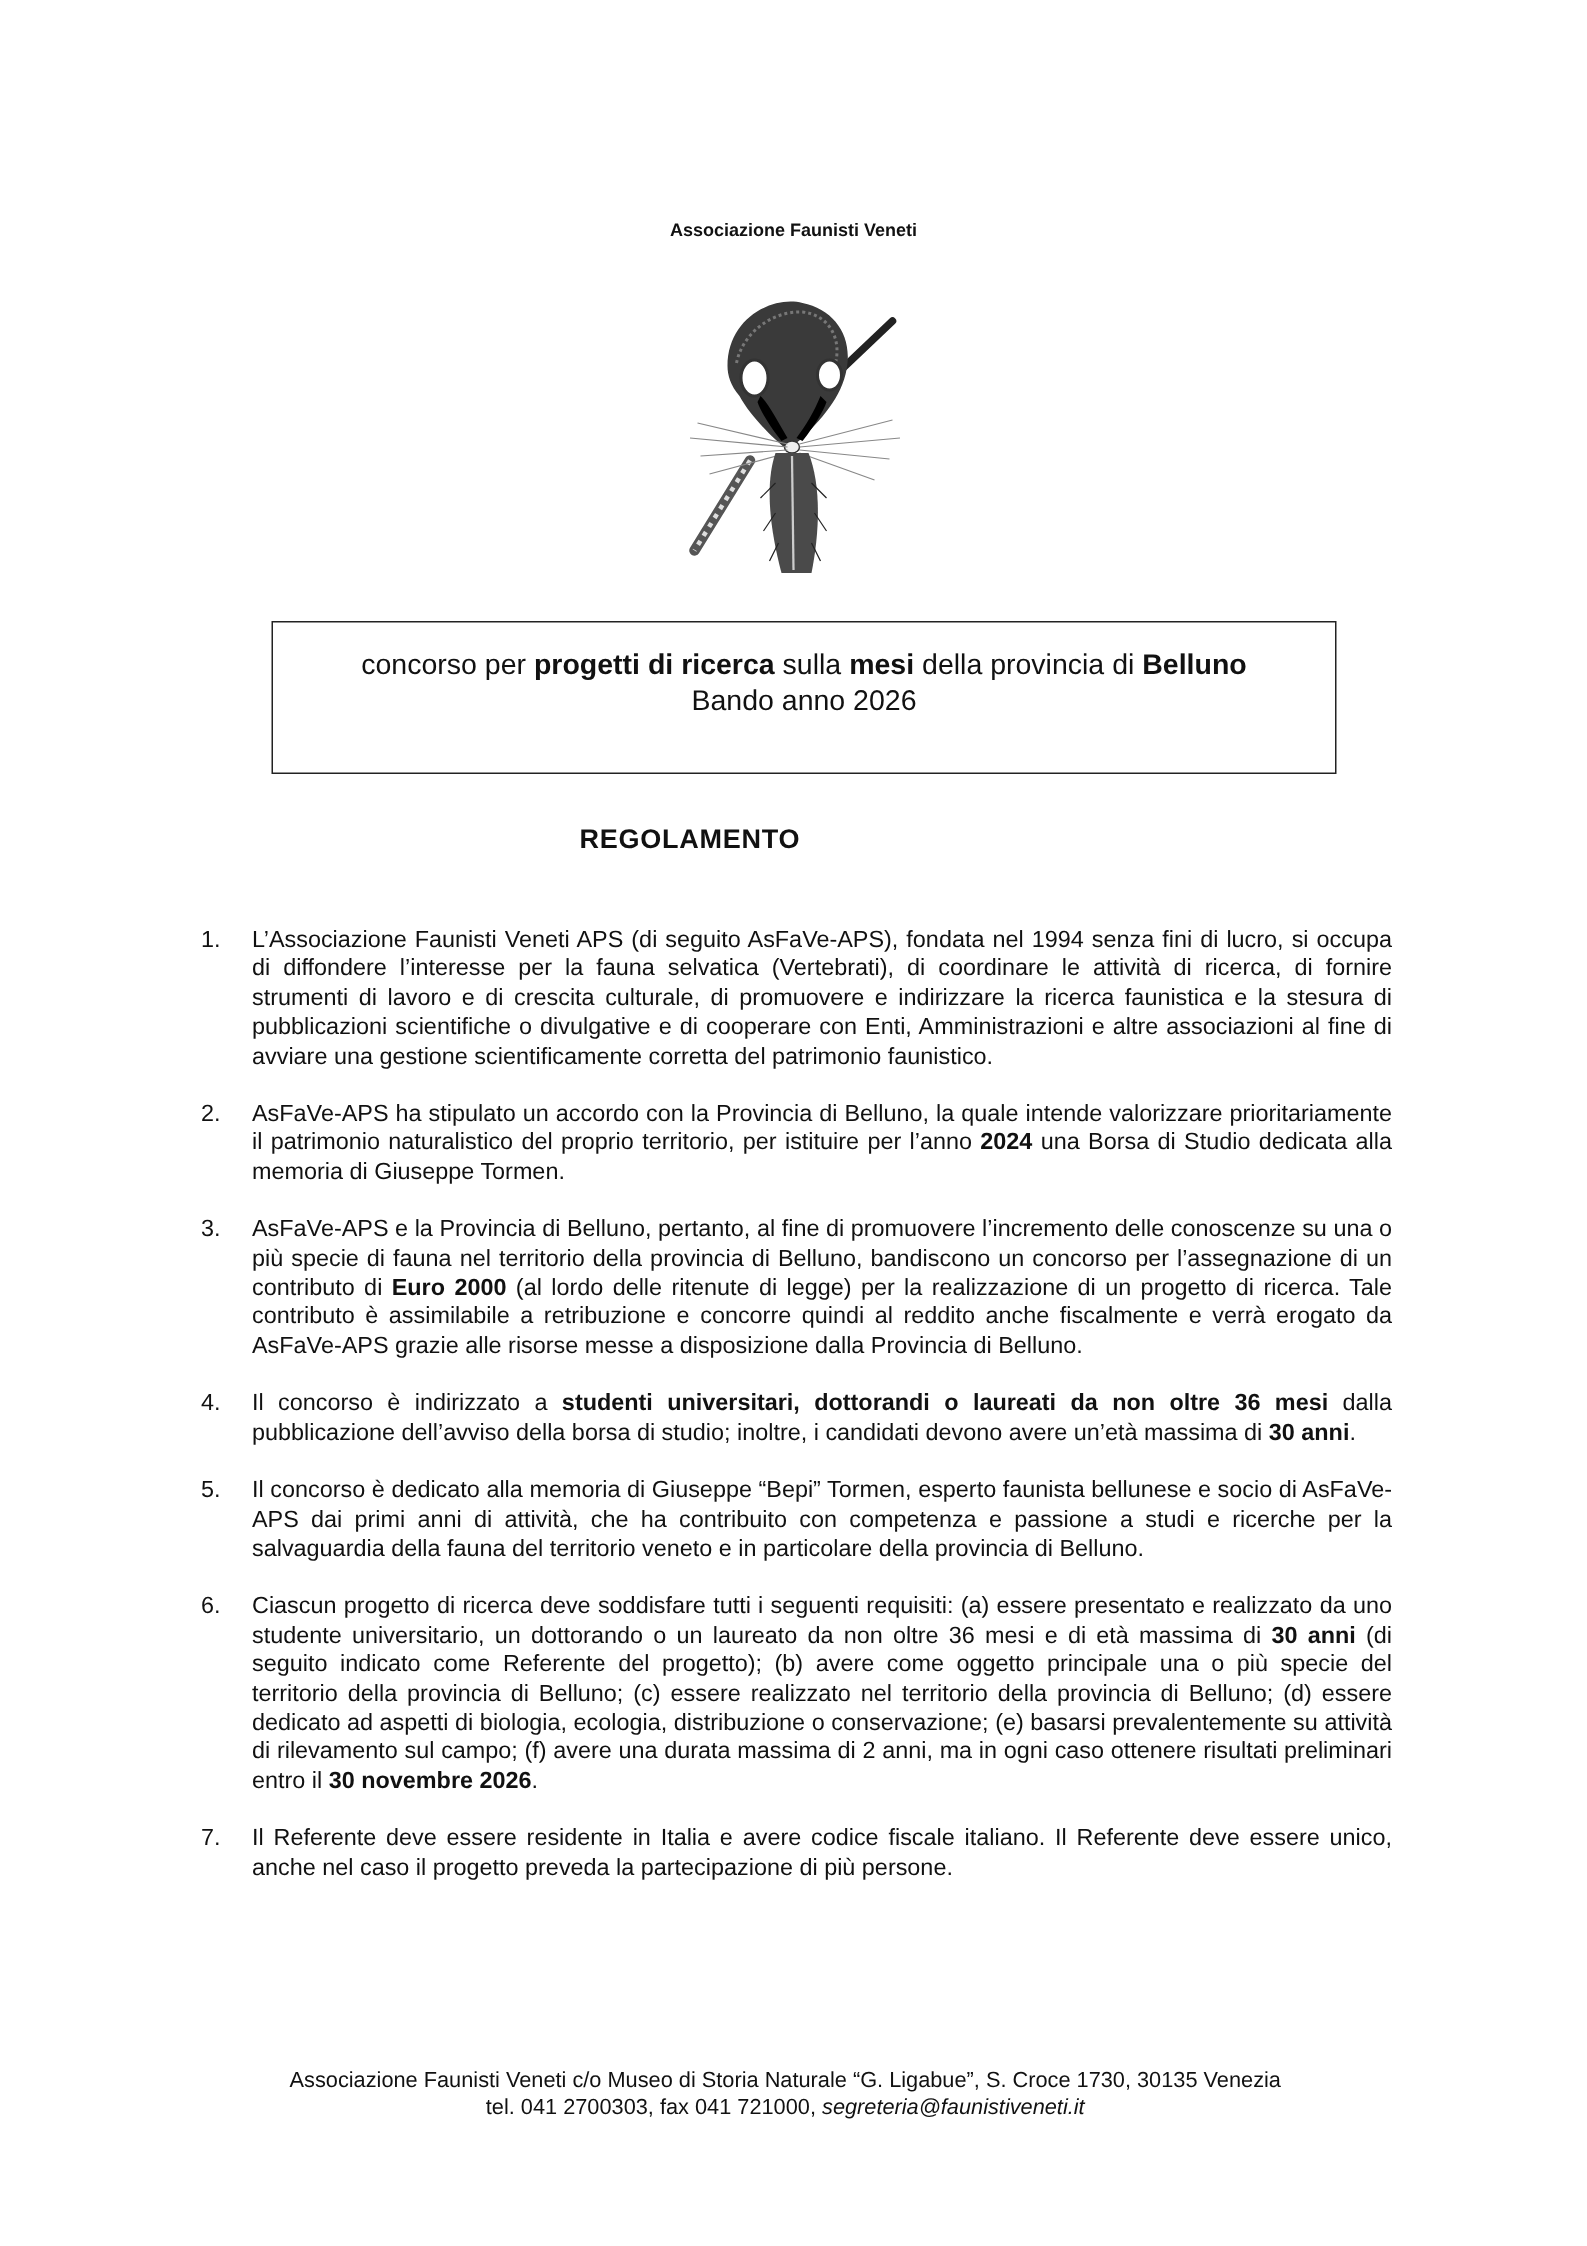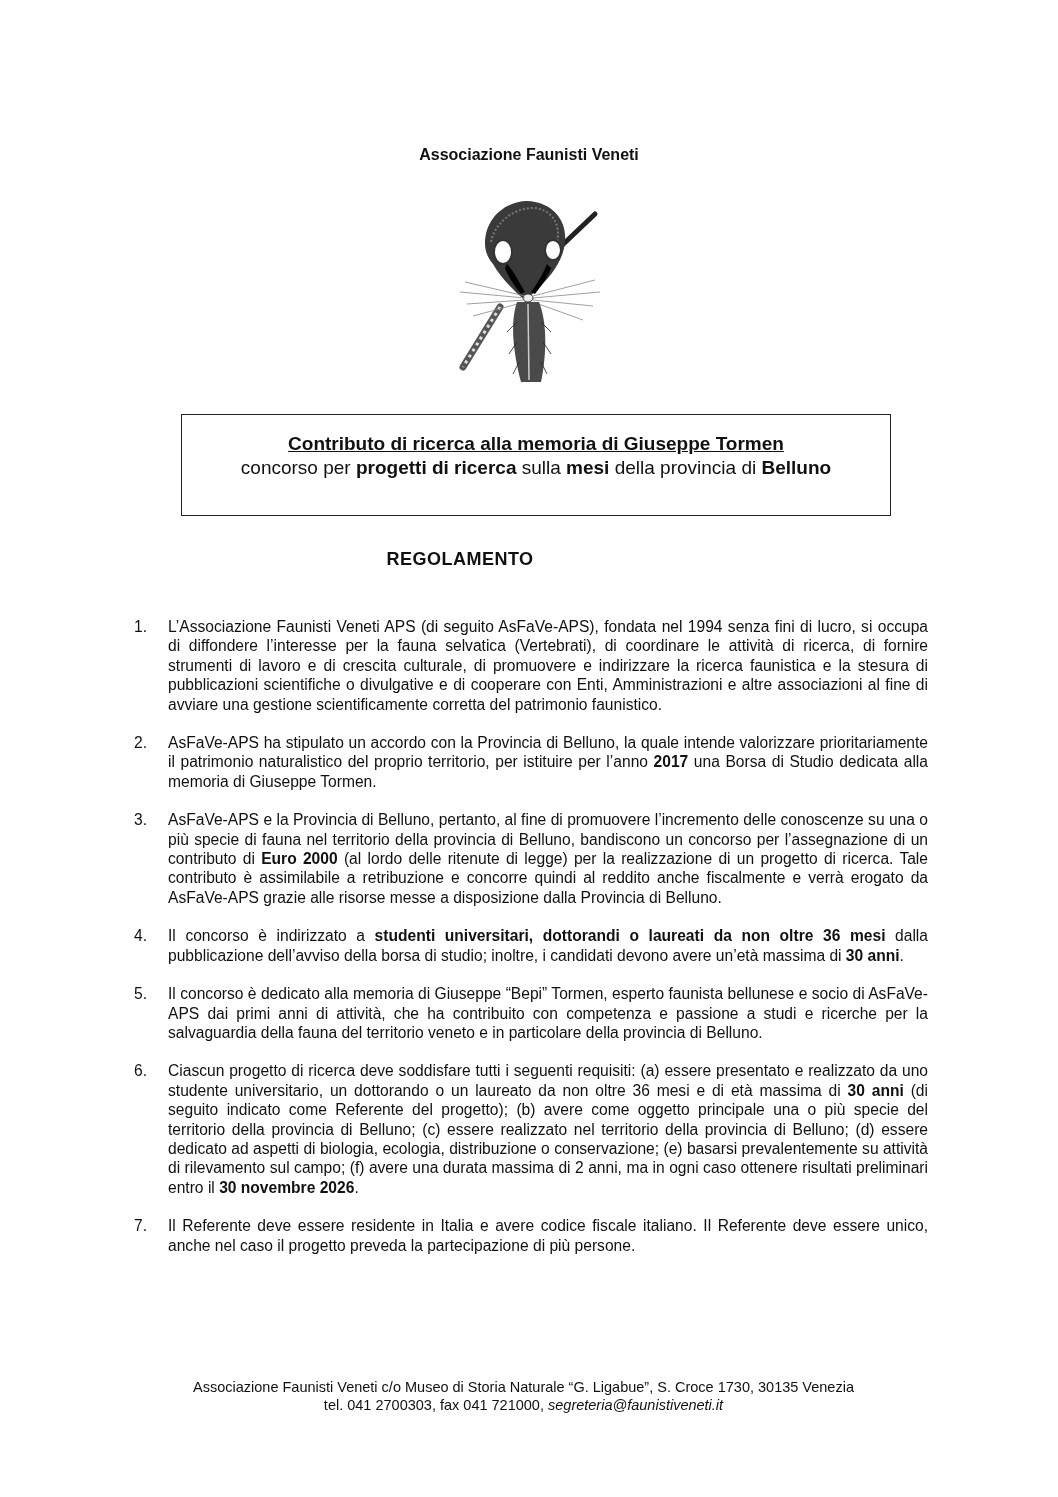--- a/index.html
+++ b/index.html
@@ -15,21 +15,21 @@
       color: #111111;
       overflow: hidden;
     }
     .org-title {
       position: absolute;
       top: 146px;
       left: 0;
       width: 1058px;
       text-align: center;
       font-weight: bold;
-      font-size: 16px;
+      font-size: 12px;
     }
     .logo {
       position: absolute;
       left: 455px;
       top: 192px;
       width: 150px;
       height: 192px;
     }
     .title-box {
       position: absolute;
@@ -132,31 +132,31 @@
     <line x1="62" y1="130" x2="52" y2="140"></line>
     <line x1="86" y1="130" x2="96" y2="140"></line>
     <line x1="62" y1="150" x2="54" y2="162"></line>
     <line x1="88" y1="150" x2="96" y2="162"></line>
     <line x1="64" y1="170" x2="58" y2="182"></line>
     <line x1="86" y1="170" x2="92" y2="182"></line>
   </g>
 </svg>
 
 <div class="title-box">
-  <div class="line1">Contributo di ricerca alla memoria di Giuseppe Tormen</div>
   <div class="line2">
     <span>concorso per </span><b>progetti di ricerca</b><span> sulla </span><b>mesi</b><span> della provincia di </span><b>Belluno</b>
   </div>
+  <div class="line3">Bando anno 2026</div>
 </div>
 
 <div class="section-heading">REGOLAMENTO</div>
 
 <ol class="rules" id="rules-list">
     <li class="rule"><span class="num">1.</span><span>L’Associazione Faunisti Veneti APS (di seguito AsFaVe-APS), fondata nel 1994 senza fini di lucro,  si occupa di diffondere l’interesse per la fauna selvatica (Vertebrati), di coordinare le attività di ricerca, di fornire strumenti di lavoro e di crescita culturale, di promuovere e indirizzare la ricerca faunistica e la stesura di pubblicazioni scientifiche o divulgative e di cooperare con Enti, Amministrazioni e altre associazioni al fine di avviare una gestione scientificamente corretta del patrimonio faunistico.</span></li>
-    <li class="rule"><span class="num">2.</span><span>AsFaVe-APS ha stipulato un accordo con la Provincia di Belluno, la quale intende valorizzare prioritariamente il patrimonio naturalistico del proprio territorio, per istituire per l’anno </span><b>2017</b><span> una Borsa di Studio dedicata alla memoria di Giuseppe Tormen.</span></li>
+    <li class="rule"><span class="num">2.</span><span>AsFaVe-APS ha stipulato un accordo con la Provincia di Belluno, la quale intende valorizzare prioritariamente il patrimonio naturalistico del proprio territorio, per istituire per l’anno </span><b>2024</b><span> una Borsa di Studio dedicata alla memoria di Giuseppe Tormen.</span></li>
     <li class="rule"><span class="num">3.</span><span>AsFaVe-APS e la Provincia di Belluno, pertanto, al fine di promuovere l’incremento delle conoscenze su una o più specie di fauna nel territorio della provincia di Belluno, bandiscono un concorso per l’assegnazione di un contributo di </span><b>Euro 2000</b><span> (al lordo delle ritenute di legge) per la realizzazione di un progetto di ricerca. Tale contributo è assimilabile a retribuzione e concorre quindi al reddito anche fiscalmente e verrà erogato da AsFaVe-APS grazie alle risorse messe a disposizione dalla Provincia di Belluno.</span></li>
     <li class="rule"><span class="num">4.</span><span>Il concorso è indirizzato a </span><b>studenti universitari, dottorandi o laureati da non oltre 36 mesi</b><span> dalla pubblicazione dell’avviso della borsa di studio; inoltre, i candidati devono avere un’età massima di </span><b>30 anni</b><span>.</span></li>
     <li class="rule"><span class="num">5.</span><span>Il concorso è dedicato alla memoria di Giuseppe “Bepi” Tormen, esperto faunista bellunese e socio di AsFaVe-APS dai primi anni di attività, che ha contribuito con competenza e passione a studi e ricerche per la salvaguardia della fauna del territorio veneto e in particolare della provincia di Belluno.</span></li>
     <li class="rule"><span class="num">6.</span><span>Ciascun progetto di ricerca deve soddisfare tutti i seguenti requisiti: (a) essere presentato e realizzato da uno studente universitario, un dottorando o un laureato da non oltre 36 mesi e di età massima di </span><b>30 anni</b><span> (di seguito indicato come Referente del progetto); (b) avere come oggetto principale una o più specie del territorio della provincia di Belluno; (c) essere realizzato nel territorio della provincia di Belluno; (d) essere dedicato ad aspetti di biologia, ecologia, distribuzione o conservazione; (e) basarsi prevalentemente su attività di rilevamento sul campo; (f) avere una durata massima di 2 anni, ma in ogni caso ottenere risultati preliminari entro il </span><b>30 novembre 2026</b><span>.</span></li>
     <li class="rule"><span class="num">7.</span><span>Il Referente deve essere residente in Italia e avere codice fiscale italiano. Il Referente deve essere unico, anche nel caso il progetto preveda la partecipazione di più persone.</span></li>
   </ol>
 
 <div class="footer">
   <div>Associazione Faunisti Veneti c/o Museo di Storia Naturale “G. Ligabue”, S. Croce 1730, 30135 Venezia</div>
   <div><span>tel. 041 2700303, fax 041 721000, </span><i>segreteria@faunistiveneti.it</i></div>

